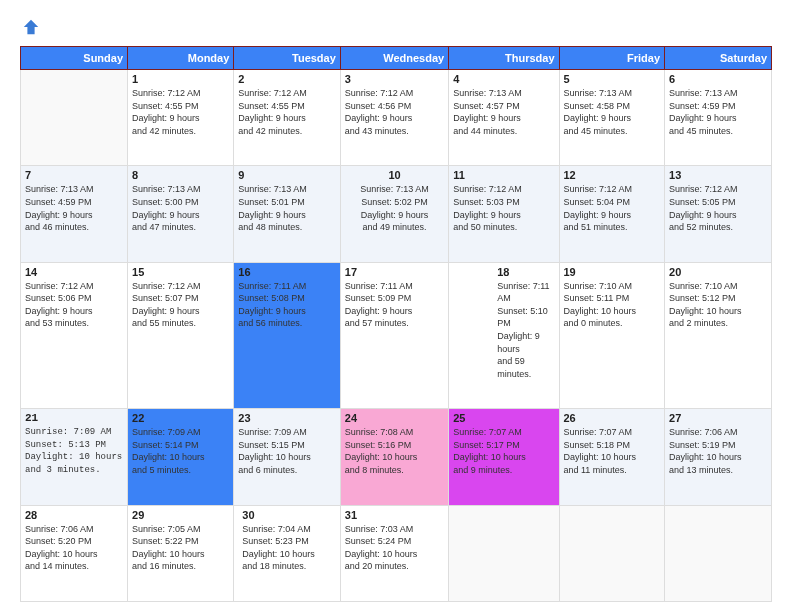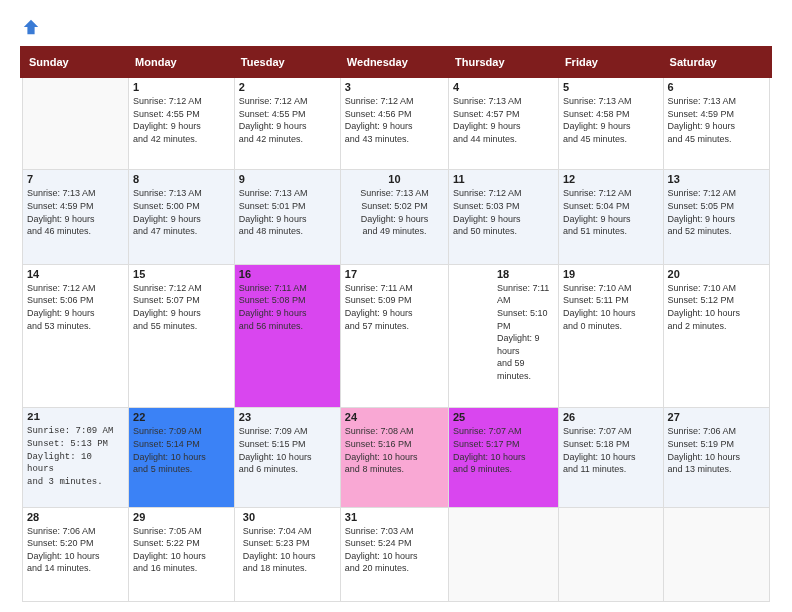--- a/index.html
+++ b/index.html
@@ -61,27 +61,27 @@
       color: #444;
       margin-top: 2px;
     }
     .calendar {
       flex: 1;
       border-collapse: collapse;
       width: 100%;
       font-size: 9.5px;
     }
     .calendar th {
-      background-color: #7f1d1d;
+      background-color: #3b82f6;
       color: #fff;
       padding: 5px 4px;
-      text-align: left;
+      text-align: right;
       font-size: 11px;
       font-weight: bold;
-      border: 5px solid #7f1d1d;
+      border: 1px solid #7f1d1d;
     }
     .calendar td {
       border: 1px solid #ddd;
       vertical-align: top;
       padding: 3px 4px;
       width: 113px;
       height: 80px;
     }
     .calendar tr:nth-child(even) td {
       background-color: #f5f7fa;
@@ -198,21 +198,21 @@
         </tr>
         <tr>
           <td style="background-color: rgb(255, 255, 255);">
             <span class="day-number">14</span>
             <div class="day-info">Sunrise: 7:12 AM<br>Sunset: 5:06 PM<br>Daylight: 9 hours<br>and 53 minutes.</div>
           </td>
           <td style="background-color: rgb(255, 255, 255);">
             <span class="day-number">15</span>
             <div class="day-info">Sunrise: 7:12 AM<br>Sunset: 5:07 PM<br>Daylight: 9 hours<br>and 55 minutes.</div>
           </td>
-          <td style="background-color: #d946ef;">
+          <td style="background-color: #3b82f6;">
             <span class="day-number">16</span>
             <div class="day-info">Sunrise: 7:11 AM<br>Sunset: 5:08 PM<br>Daylight: 9 hours<br>and 56 minutes.</div>
           </td>
           <td style="background-color: rgb(255, 255, 255);">
             <span class="day-number">17</span>
             <div class="day-info">Sunrise: 7:11 AM<br>Sunset: 5:09 PM<br>Daylight: 9 hours<br>and 57 minutes.</div>
           </td>
           <td style="background-color: rgb(255, 255, 255); padding-left: 48px;">
             <span class="day-number">18</span>
             <div class="day-info">Sunrise: 7:11 AM<br>Sunset: 5:10 PM<br>Daylight: 9 hours<br>and 59 minutes.</div>

